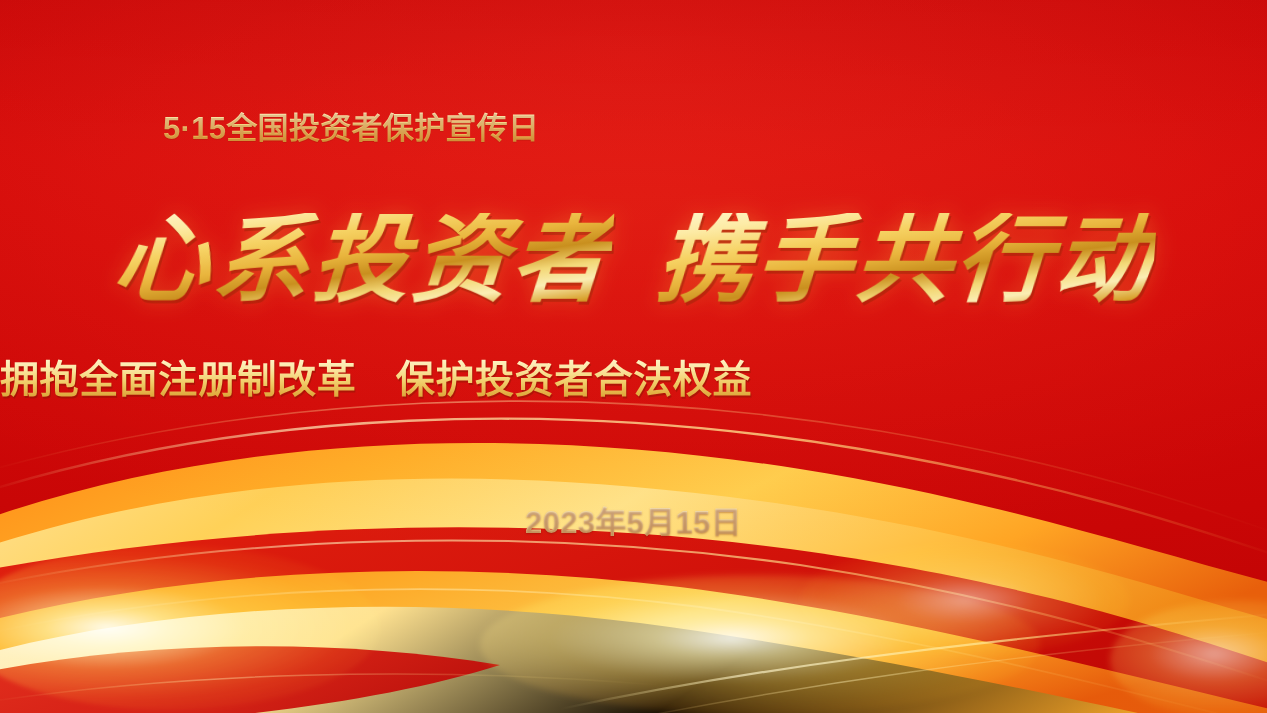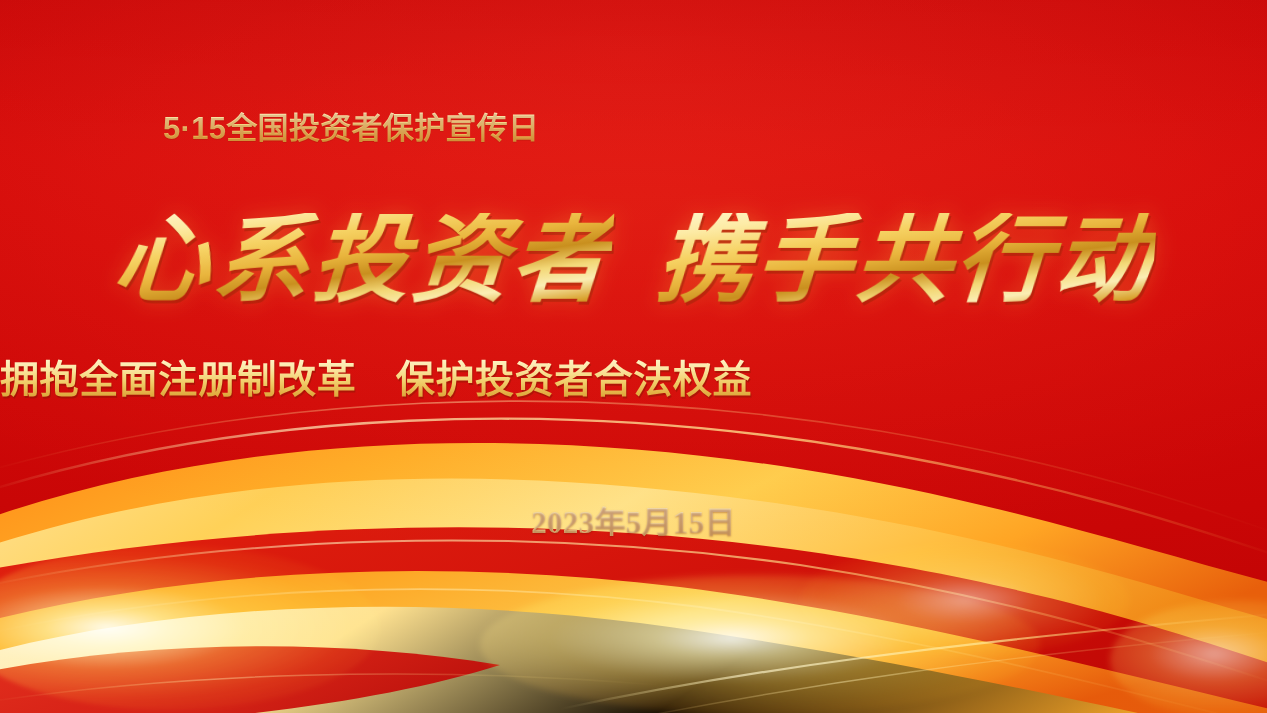--- a/index.html
+++ b/index.html
@@ -167,21 +167,21 @@
     background-clip: text;
     -webkit-text-fill-color: transparent;
     filter: drop-shadow(1px 2px 0 rgba(120,25,0,0.40));
   }
 
   .event-date {
     position: absolute;
     left: 0; right: 0;
     top: 497px;
     text-align: center;
-    font-family: Liberation Serif, serif;
+    font-family: Liberation Sans, sans-serif;
     font-size: 31px;
     font-weight: 700;
     letter-spacing: 0.01em;
     color: #f7e2ab;
     background: linear-gradient(180deg, #fff3cd 0%, #f6dfa4 50%, #e9c579 100%);
     -webkit-background-clip: text;
     background-clip: text;
     -webkit-text-fill-color: transparent;
     text-shadow: 0 1px 2px rgba(110,20,0,0.35);
   }

